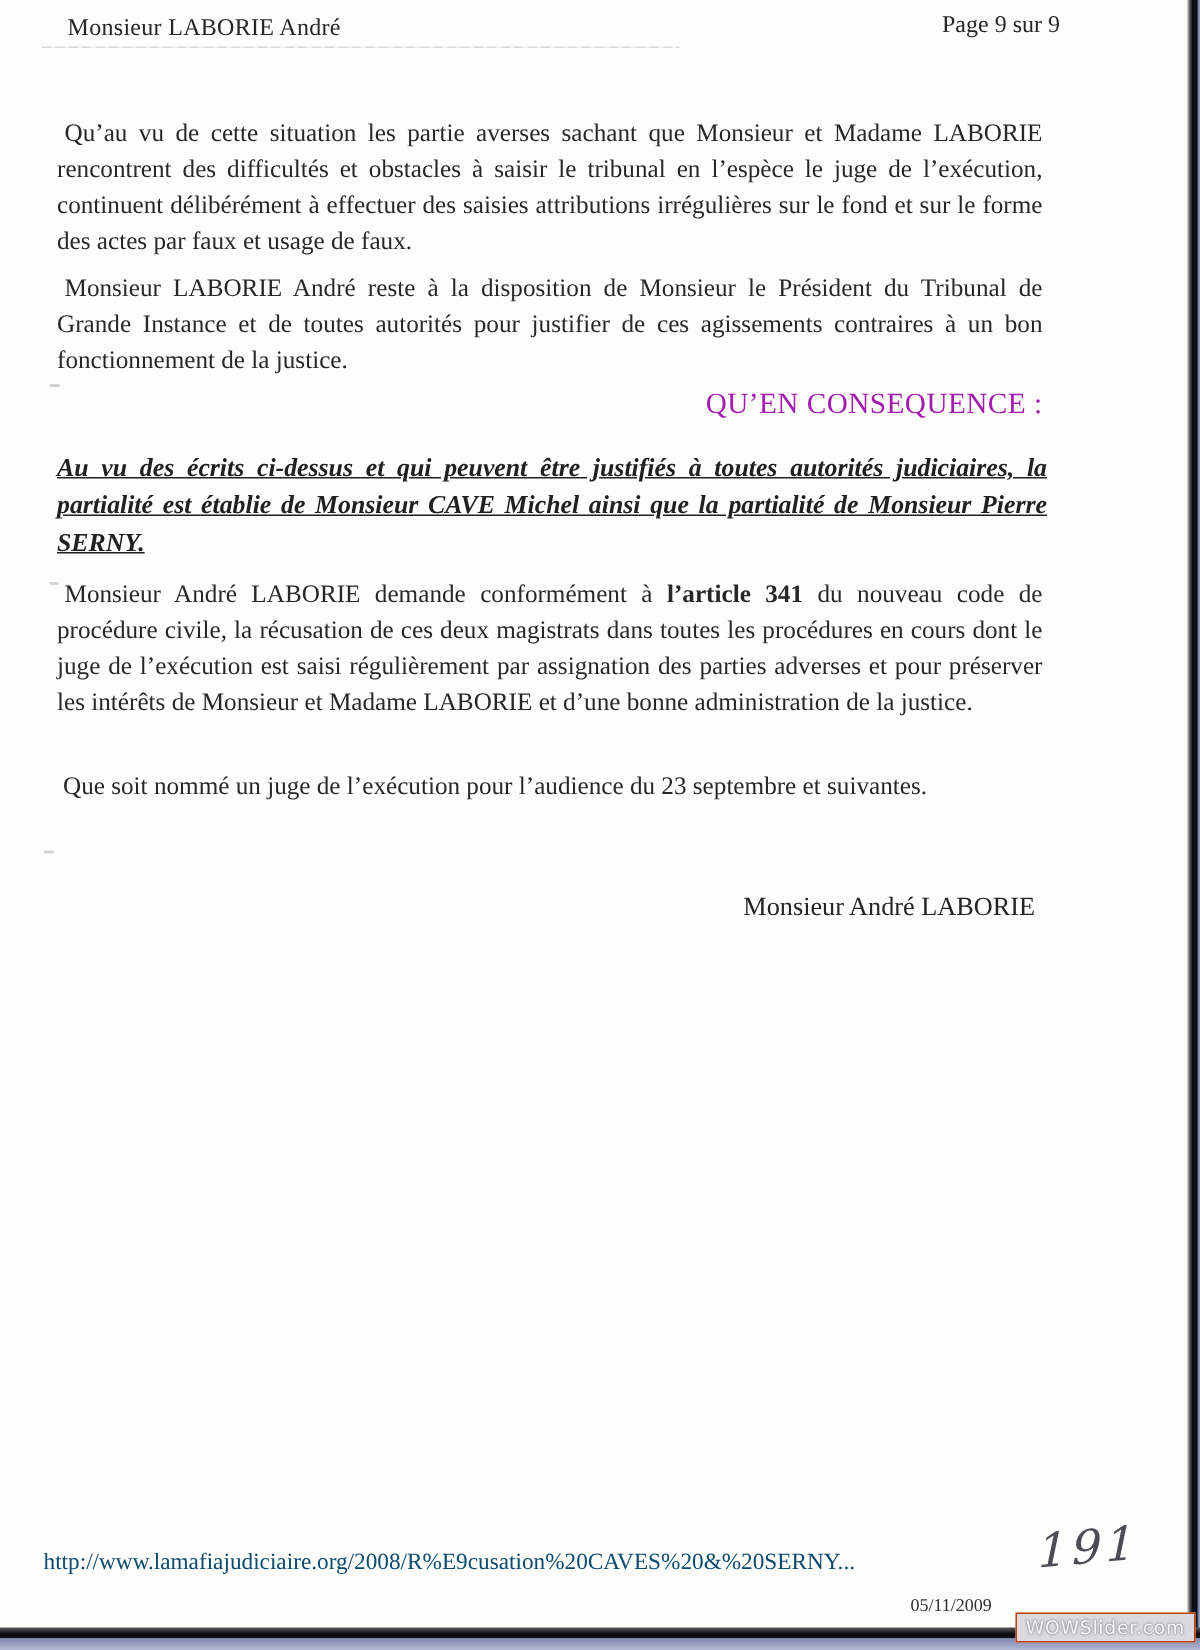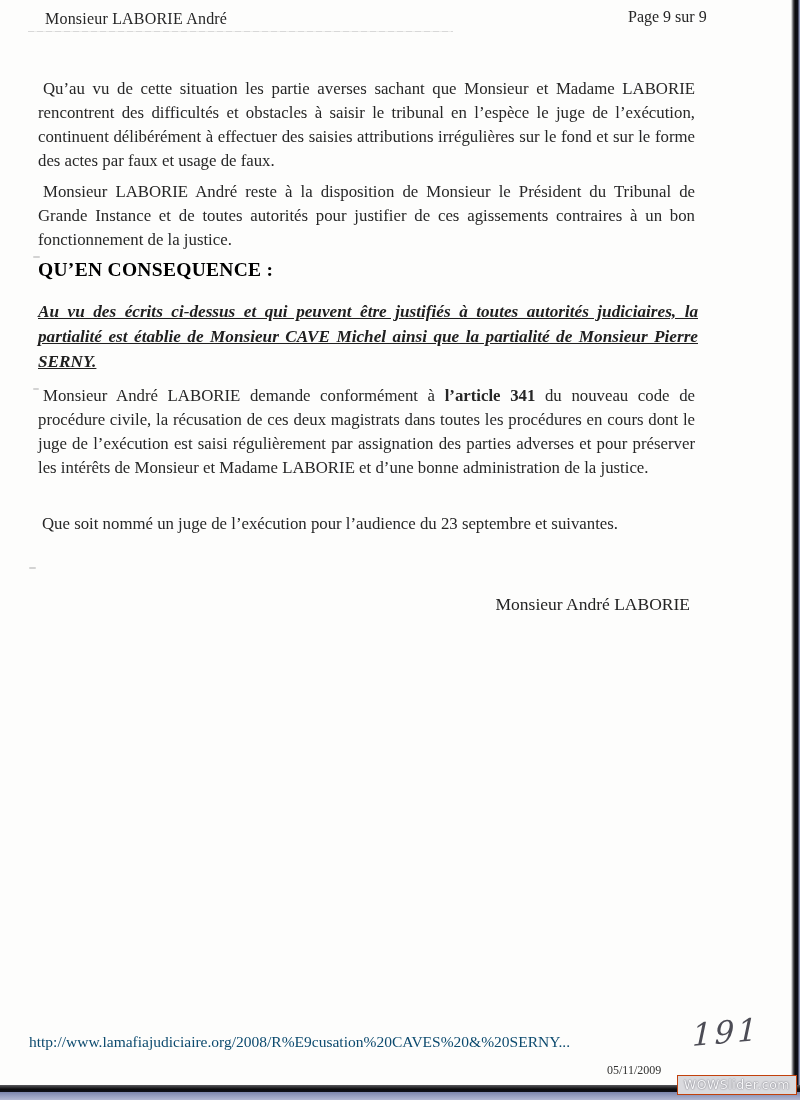--- a/index.html
+++ b/index.html
@@ -40,22 +40,22 @@
   .para {
     position: absolute; left: 38px; width: 657px;
     font-size: 16.8px; line-height: 24px;
     text-align: justify; text-indent: 5px;
     color: #272727;
   }
   .p1 { top: 77px; }
   .p2 { top: 180px; }
   .consequence {
     position: absolute; left: 38px; top: 259px; width: 657px;
-    text-align: left; font-weight: bold; font-size: 19.5px;
-    letter-spacing: 0.3px; color: #000000;
+    text-align: right; font-weight: normal; font-size: 19.5px;
+    letter-spacing: 0.3px; color: #a21caf;
   }
   .emphasized {
     position: absolute; left: 38px; top: 299px; width: 660px;
     font-size: 17.2px; line-height: 25px;
     font-weight: bold; font-style: italic; text-decoration: underline;
     text-align: justify; color: #202020;
   }
   .p4 { top: 384px; }
   .p4 b { font-weight: bold; }
   .p5 {

